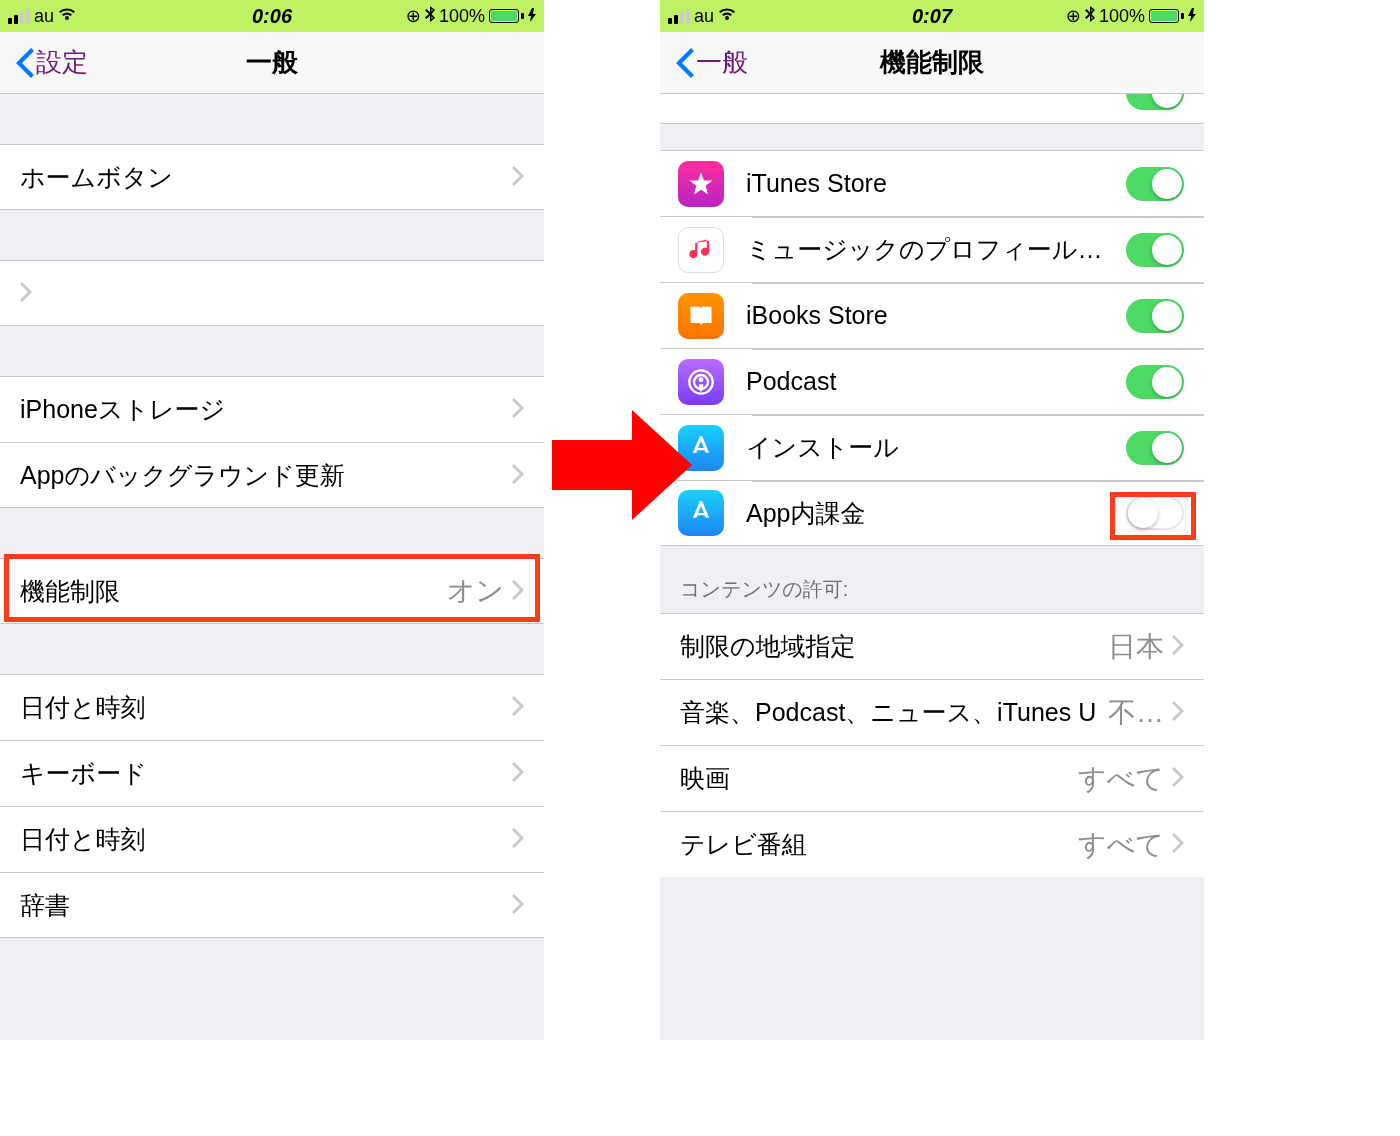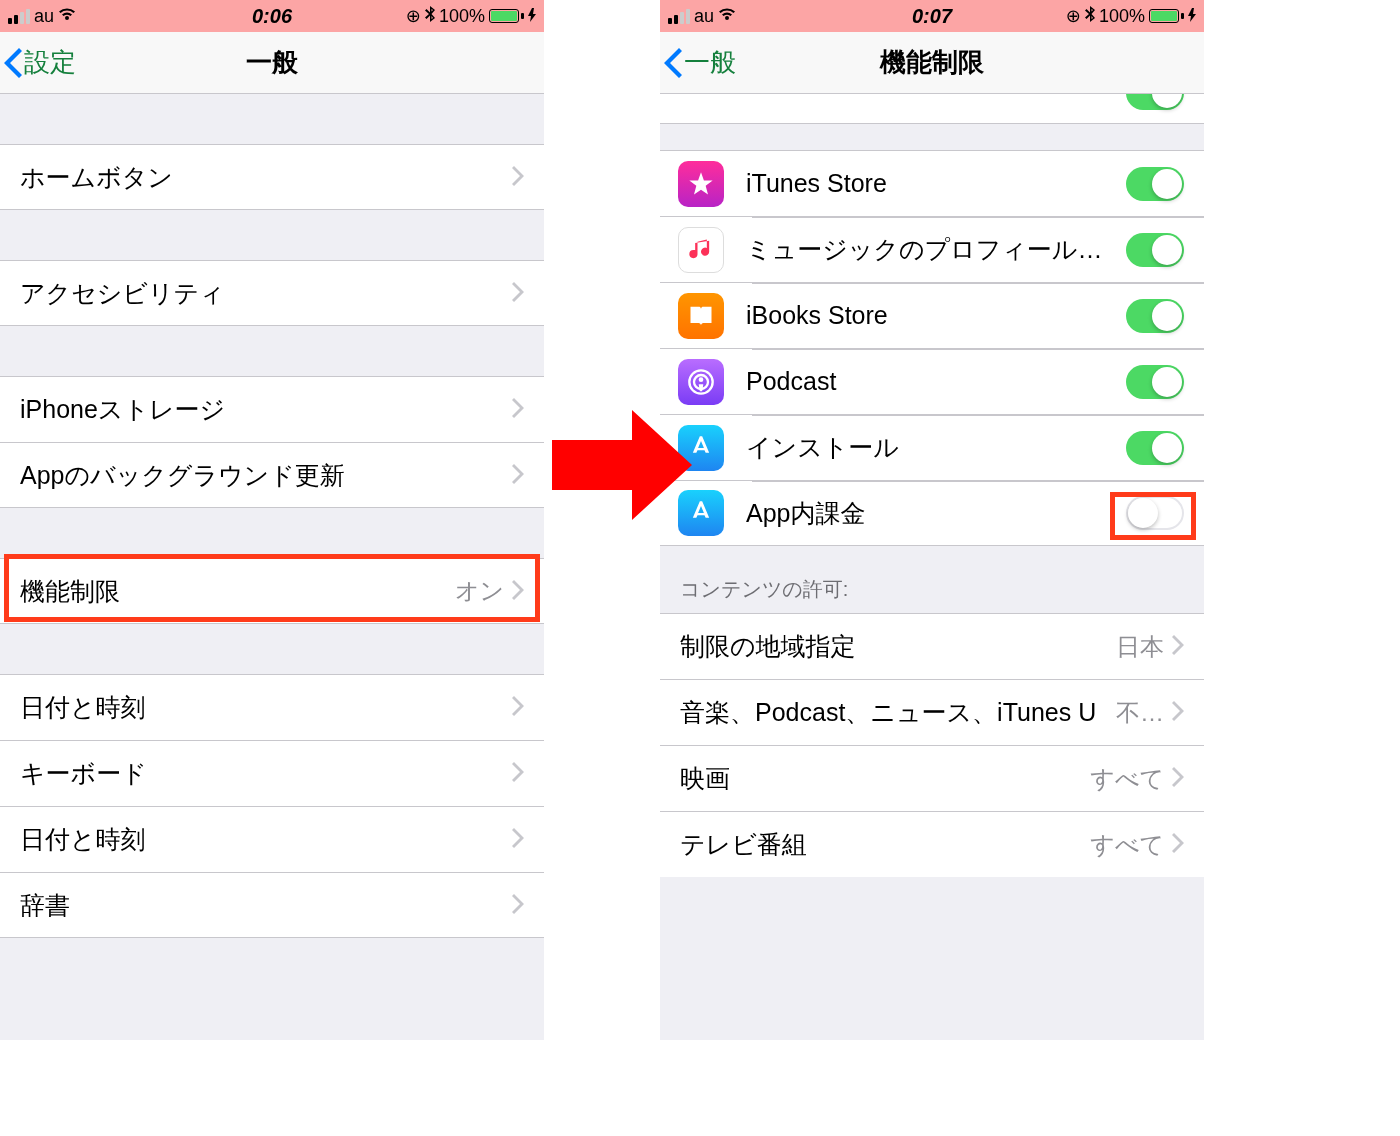--- a/index.html
+++ b/index.html
@@ -16,21 +16,21 @@
     top: 0;
     width: 544px;
     height: 1040px;
     background: #efeff4;
     overflow: hidden;
   }
   .phone.left { left: 0; }
   .phone.right { left: 660px; width: 544px; }
   .status-bar {
     height: 32px;
-    background: #fca5a5;
+    background: #bef264;
     display: flex;
     align-items: center;
     justify-content: space-between;
     padding: 0 8px;
     font-size: 18px;
     color: #000;
     position: relative;
   }
   .status-left { display: flex; align-items: center; gap: 4px; }
   .status-center { position: absolute; left: 50%; transform: translateX(-50%); font-weight: 600; font-size: 20px; font-style: italic;}
@@ -55,45 +55,45 @@
     height: 62px;
     background: #f8f8f8;
     border-bottom: 1px solid #c8c7cc;
     display: flex;
     align-items: center;
     justify-content: center;
     position: relative;
   }
   .nav-back {
     position: absolute;
-    left: 4px;
+    left: 16px;
     display: flex;
     align-items: center;
-    color: #15803d;
+    color: #701a75;
     font-size: 26px;
   }
   .nav-back svg { width: 18px; height: 30px; margin-right: 2px; }
   .nav-title { font-size: 26px; font-weight: 600; color: #000; }
   .list { background: #efeff4; }
   .group-spacer { height: 50px; }
   .group-spacer.small { height: 26px; }
   .cell {
     background: #fff;
     min-height: 66px;
     padding: 0 20px;
     border-top: 0.5px solid #c8c7cc;
     display: flex;
     align-items: center;
     font-size: 25px;
     color: #000;
     position: relative;
   }
   .cell.last { border-bottom: 0.5px solid #c8c7cc; }
   .cell .label { flex: 1; white-space: nowrap; overflow: hidden; text-overflow: ellipsis; }
-  .cell .value { color: #8e8e93; font-size: 24px; margin-right: 8px; }
+  .cell .value { color: #8e8e93; font-size: 28px; margin-right: 8px; }
   .chevron { color: #c7c7cc; }
   .chevron svg { width: 12px; height: 20px; }
   .cell .divider-inset {
     position: absolute; left: 92px; right: 0; top: 0; height: 0.5px; background: #c8c7cc;
   }
   .cell.with-icon { padding-left: 18px; }
   .app-icon {
     width: 46px; height: 46px; border-radius: 10px; margin-right: 22px;
     display: flex; align-items: center; justify-content: center;
     flex-shrink: 0;
@@ -195,21 +195,20 @@
   <div class="list">
     <div class="group-spacer"></div>
     <div class="cell last">
       <span class="label">ホームボタン</span>
       <span class="chevron"><svg viewBox="0 0 12 20">
             <path d="M2 0l10 10L2 20l-2-2 8-8-8-8 2-2z" fill="#c7c7cc"></path>
           </svg></span>
     </div>
     <div class="group-spacer"></div>
     <div class="cell last">
-      <span class="label">アクセシビリティ</span>
       <span class="chevron"><svg viewBox="0 0 12 20">
             <path d="M2 0l10 10L2 20l-2-2 8-8-8-8 2-2z" fill="#c7c7cc"></path>
           </svg></span>
     </div>
     <div class="group-spacer"></div>
     <div class="cell">
       <span class="label">iPhoneストレージ</span>
       <span class="chevron"><svg viewBox="0 0 12 20">
             <path d="M2 0l10 10L2 20l-2-2 8-8-8-8 2-2z" fill="#c7c7cc"></path>
           </svg></span>

